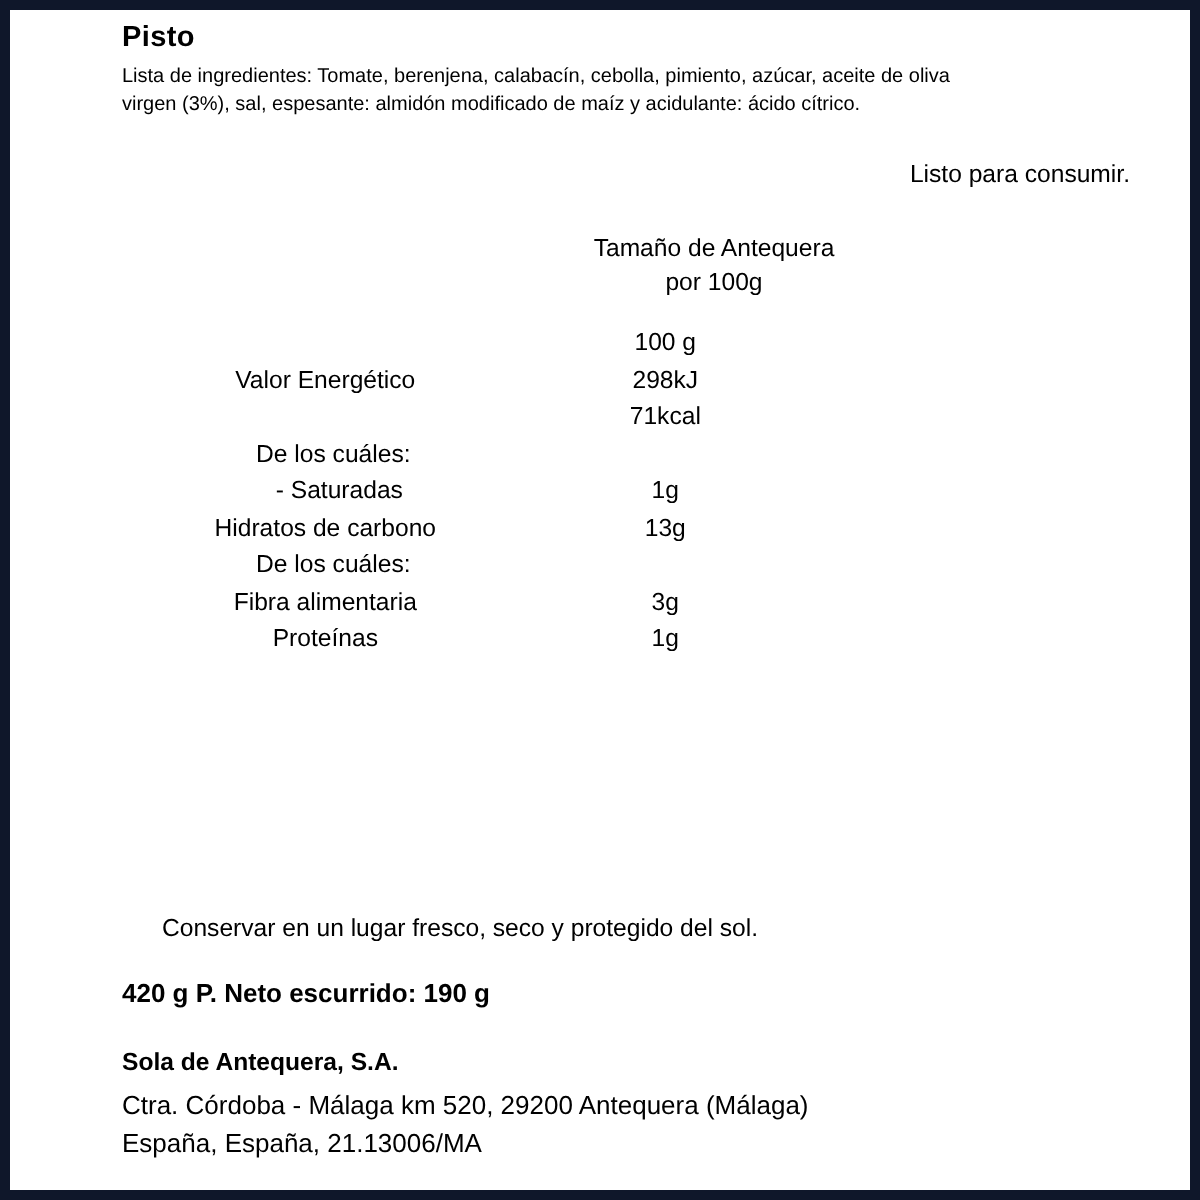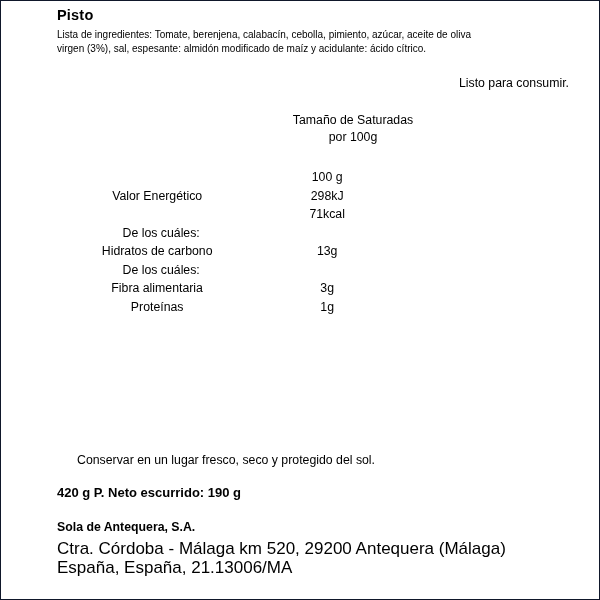--- a/index.html
+++ b/index.html
@@ -12,21 +12,21 @@
     height: 600px;
     font-family: "Liberation Sans", sans-serif;
     color: #000000;
     overflow: hidden;
   }
   .label {
     position: relative;
     width: 600px;
     height: 600px;
     box-sizing: border-box;
-    border: 1px solid #0f172a;
+    border: 5px solid #0f172a;
     background: #ffffff;
   }
   .inner {
     position: absolute;
     left: 56px;
     top: 0px;
     right: 30px;
     top: 0;
   }
   .title {
@@ -51,21 +51,21 @@
     position: relative;
     font-size: 12.3px;
   }
   .ref-head {
     text-align: center;
     width: 200px;
     margin-left: 196px;
     line-height: 17px;
   }
   .ntable {
-    margin-top: 22px;
+    margin-top: 12px;
     border-collapse: collapse;
     width: 340px;
   }
   .ntable td {
     padding: 0;
     font-size: 12.3px;
     line-height: 18.5px;
     vertical-align: top;
     white-space: nowrap;
     text-align: center;
@@ -97,60 +97,64 @@
     position: absolute;
     left: 56px;
     top: 519px;
     font-size: 12.3px;
     font-weight: bold;
   }
   .addr {
     position: absolute;
     left: 56px;
     top: 538px;
-    font-size: 17px;
+    font-size: 13px;
     line-height: 19px;
   }
   .addr div { white-space: nowrap; }
 </style>
 </head>
 <body>
 
 <div class="label">
   <div class="inner">
 
     <div class="title">Pisto</div>
 
     <div class="ingredients">Lista de ingredientes: Tomate, berenjena, calabacín, cebolla, pimiento, azúcar, aceite de oliva virgen (3%), sal, espesante: almidón modificado de maíz y acidulante: ácido cítrico.</div>
 
     <div class="ready">Listo para consumir.</div>
 
     <div class="nutrition">
       <div class="ref-head">
-        <div>Tamaño de Saturadas</div>
+        <div>Tamaño de Antequera</div>
         <div>por 100g</div>
       </div>
 
       <table class="ntable">
         <tbody>
           <tr>
             <td class="lbl"></td>
             <td class="val">100 g</td>
           </tr>
           <tr>
             <td class="lbl">Valor  Energético</td>
             <td class="val">298kJ</td>
           </tr>
           <tr>
             <td class="lbl"></td>
             <td class="val">71kcal</td>
           </tr>
           <tr>
             <td class="lbl indent1">De los cuáles:</td>
             <td class="val"></td>
+          </tr>
+          <tr>
+            <td class="lbl indent2">- Saturadas</td>
+            <td class="val">1g</td>
           </tr>
           <tr>
             <td class="lbl">Hidratos de carbono</td>
             <td class="val">13g</td>
           </tr>
           <tr>
             <td class="lbl indent1">De los cuáles:</td>
             <td class="val"></td>
           </tr>
           <tr>

